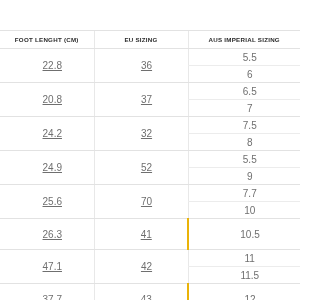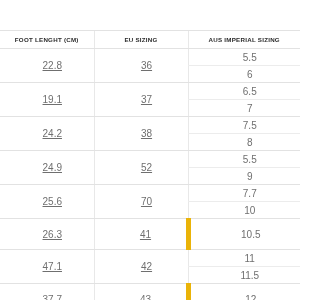--- a/index.html
+++ b/index.html
@@ -73,21 +73,21 @@
     border-left: 1px solid #e8e8e8;
     vertical-align: middle;
   }
   .cell-sub.sub-last {
     border-bottom: 1px solid #e2e2e2;
   }
 
   .cell-aus-single {
     height: 28px;
     border-bottom: 1px solid #e2e2e2;
-    border-left: 5px solid #eab308;
+    border-left: 2px solid #eab308;
     vertical-align: middle;
     margin-top: 20px;
   }
 </style>
 </head>
 <body>
 
 <div id="size-chart-table">
   <table class="chart-table">
     <colgroup>
@@ -107,31 +107,31 @@
       <tr>
         <td class="cell-main" rowspan="2">22.8</td>
         <td class="cell-main div-l" rowspan="2">36</td>
         <td class="cell-sub">5.5</td>
       </tr>
       <tr>
         <td class="cell-sub sub-last">6</td>
       </tr>
 
       <tr>
-        <td class="cell-main" rowspan="2">19.1</td>
+        <td class="cell-main" rowspan="2">20.8</td>
         <td class="cell-main div-l" rowspan="2">37</td>
         <td class="cell-sub">6.5</td>
       </tr>
       <tr>
         <td class="cell-sub sub-last">7</td>
       </tr>
 
       <tr>
         <td class="cell-main" rowspan="2">24.2</td>
-        <td class="cell-main div-l" rowspan="2">38</td>
+        <td class="cell-main div-l" rowspan="2">32</td>
         <td class="cell-sub">7.5</td>
       </tr>
       <tr>
         <td class="cell-sub sub-last">8</td>
       </tr>
 
       <tr>
         <td class="cell-main" rowspan="2">24.9</td>
         <td class="cell-main div-l" rowspan="2">52</td>
         <td class="cell-sub">5.5</td>

